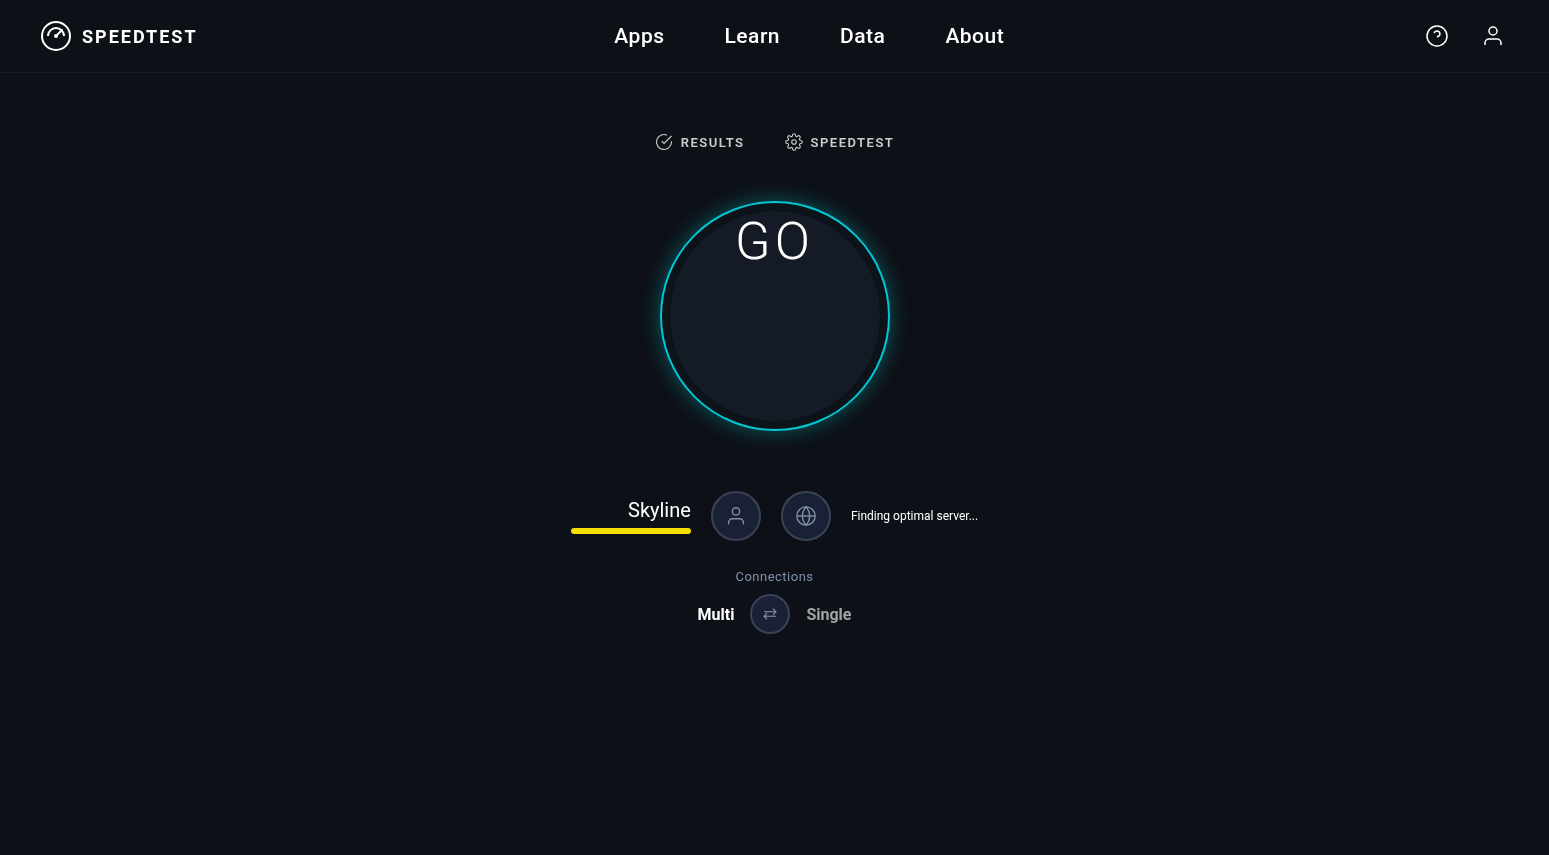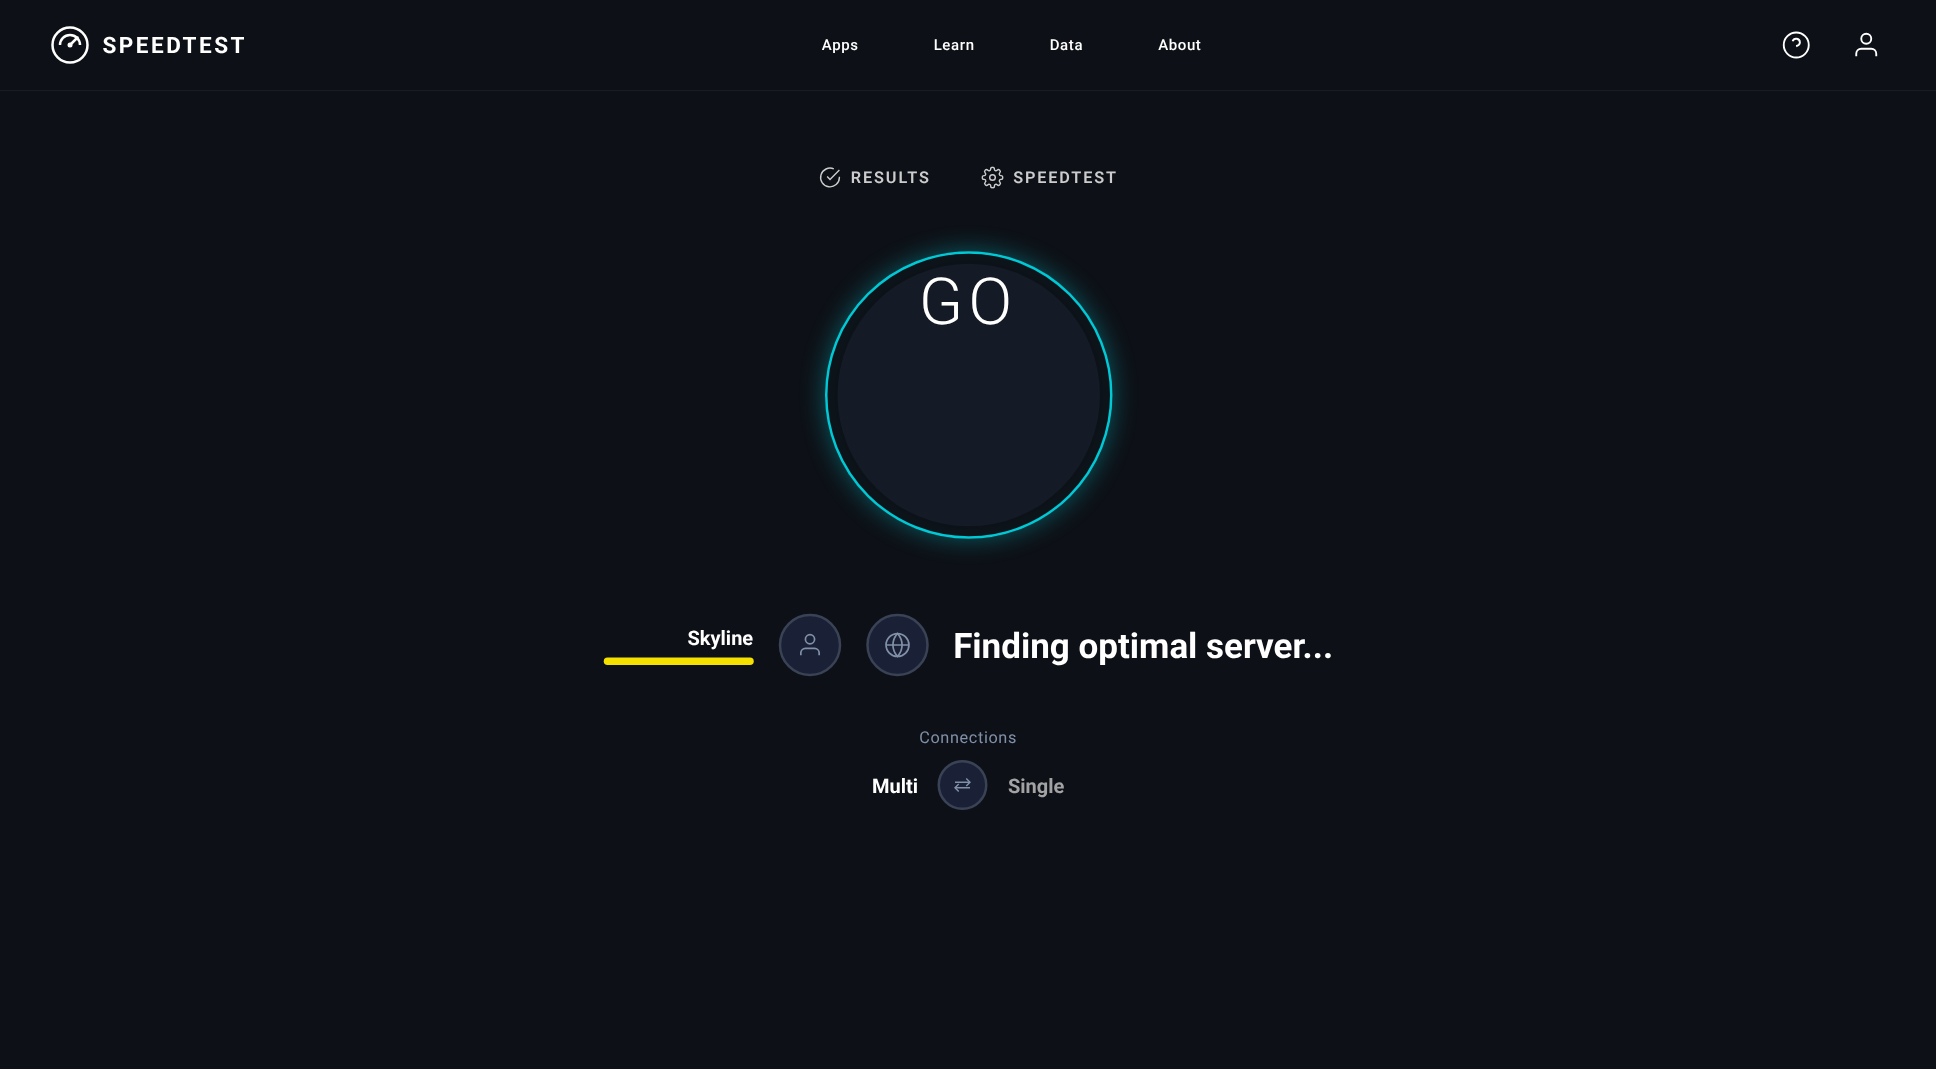--- a/index.html
+++ b/index.html
@@ -46,21 +46,21 @@
       color: #ffffff;
     }
 
     nav {
       display: flex;
       align-items: center;
       gap: 60px;
     }
 
     .nav-link {
-      font-size: 12px;
+      font-size: 21px;
       font-weight: 500;
       color: #ffffff;
       cursor: pointer;
       letter-spacing: 0.5px;
     }
 
     .nav-right {
       display: flex;
       align-items: center;
       gap: 24px;
@@ -151,22 +151,22 @@
       margin-bottom: 12px;
     }
 
     .server-left {
       display: flex;
       flex-direction: column;
       align-items: flex-end;
     }
 
     .server-name {
-      font-size: 16px;
-      font-weight: 700;
+      font-size: 20px;
+      font-weight: 400;
       color: #ffffff;
     }
 
     .yellow-bar {
       width: 120px;
       height: 6px;
       background-color: #f5e000;
       border-radius: 3px;
       margin-top: 6px;
     }
@@ -189,31 +189,31 @@
       color: #8090a8;
     }
 
     .server-right {
       display: flex;
       align-items: center;
       gap: 12px;
     }
 
     .finding-text {
-      font-size: 28px;
-      font-weight: 700;
+      font-size: 12px;
+      font-weight: 400;
       color: #ffffff;
     }
 
     
     .connections-section {
       display: flex;
       flex-direction: column;
       align-items: center;
-      margin-top: 30px;
+      margin-top: 16px;
     }
 
     .connections-label {
       font-size: 13px;
       font-weight: 400;
       color: #8090a8;
       letter-spacing: 0.5px;
       margin-bottom: 10px;
     }
 

